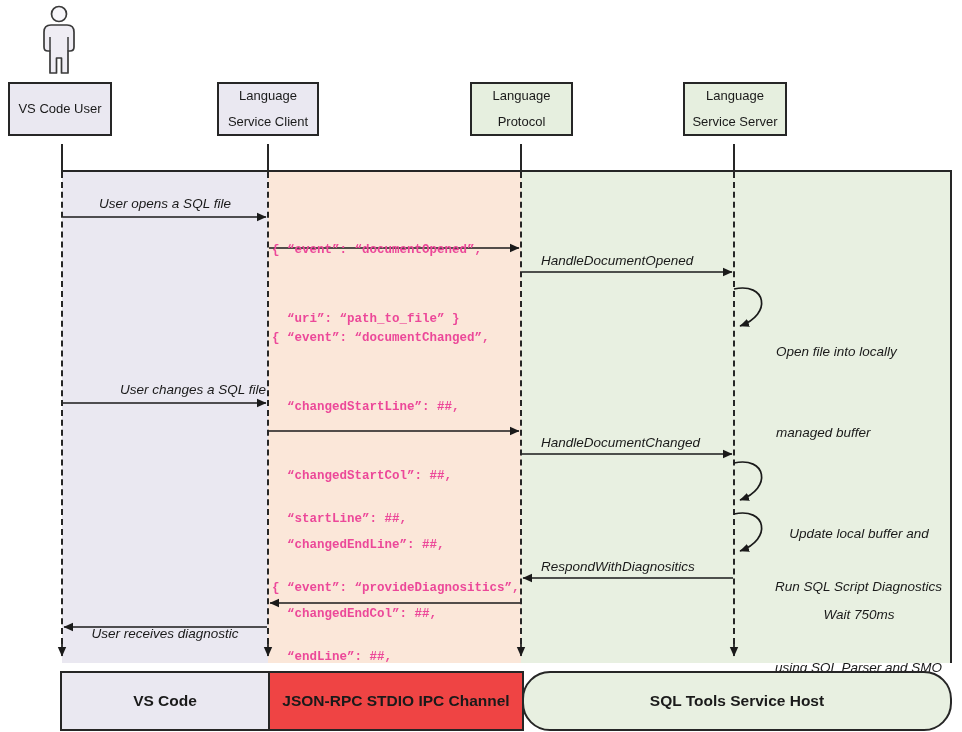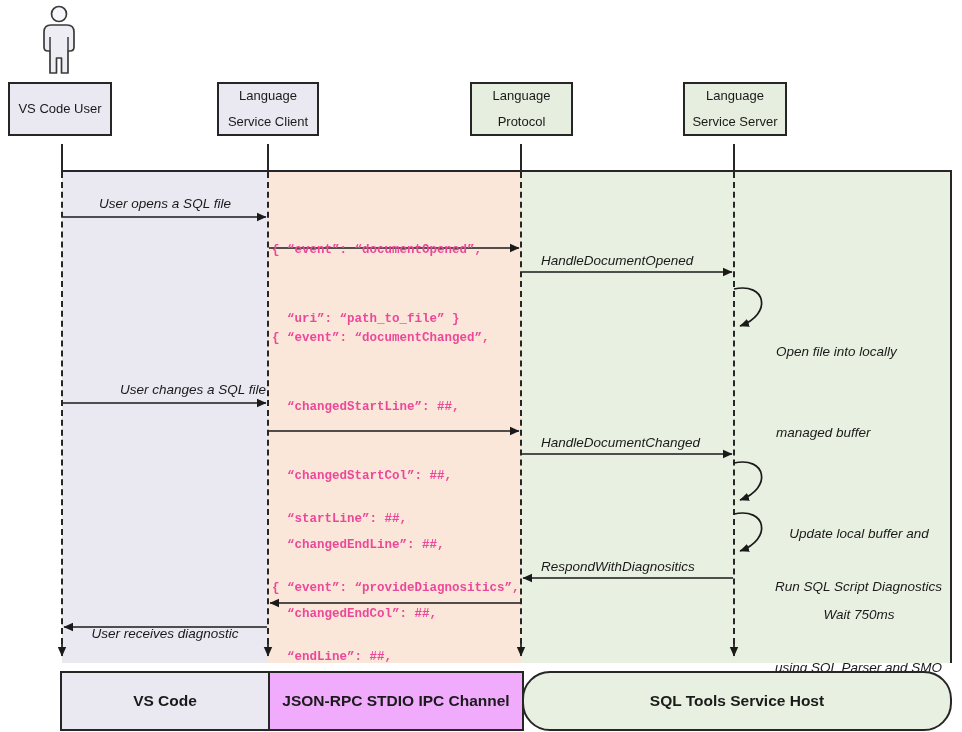--- a/index.html
+++ b/index.html
@@ -24,21 +24,21 @@
   
   .msg{position:absolute;font-style:italic;font-size:13.5px;line-height:26px;white-space:pre;}
   .msg.ctr{text-align:center;}
   .mono{position:absolute;font-family:Liberation Mono, monospace;
         font-weight:bold;font-size:12.5px;line-height:23px;white-space:pre;color:#ec4899;}
   
   .lane{position:absolute;top:663px;height:60px;border:2px solid #262626;box-sizing:border-box;
         display:flex;align-items:center;justify-content:center;
         font-weight:bold;font-size:15.5px;text-align:center;margin-top:8px;}
   .lane.lav{background:#EAE8F1;}
-  .lane.pch{background:#f0abfc;}
+  .lane.pch{background:#ef4444;}
   .lane.grn{background:#E8F0E1;border-radius:28px;}
   .arrows{position:absolute;left:0;top:0;width:962px;height:732px;pointer-events:none;}
 </style>
 </head>
 <body>
 
 <div class="stage">
 
   <div class="band lav" style="left:62px;width:206px;"></div>
   <div class="band pch" style="left:268px;width:253px;"></div>

